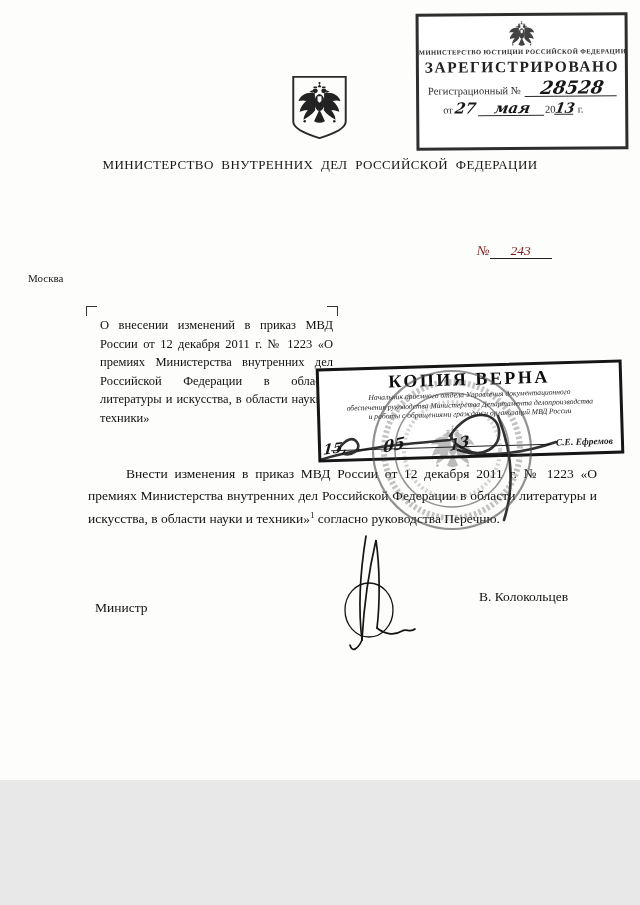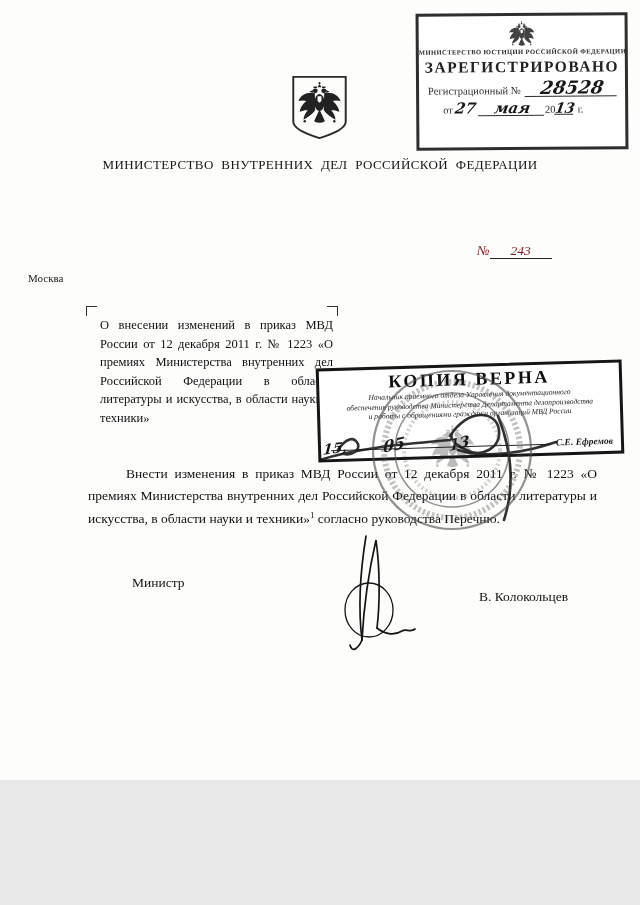--- a/index.html
+++ b/index.html
@@ -69,21 +69,21 @@
   .flourish{position:absolute;left:300px;top:398px;z-index:4;}
   .signature-svg{position:absolute;left:322px;top:528px;z-index:2;}
   
   .body-par{
     position:absolute;left:88px;top:449px;width:509px;
     font-size:13.5px;line-height:22.5px;text-align:justify;color:#121212;
   }
   .body-par .indent{display:inline-block;width:38px;}
   sup{font-size:9px;vertical-align:5px;line-height:0;}
   
-  .sig-post{position:absolute;left:95px;top:572px;font-size:13.5px;line-height:21px;color:#131313;margin-left:37px;}
+  .sig-post{position:absolute;left:95px;top:597px;font-size:13.5px;line-height:21px;color:#131313;}
   .sig-name{position:absolute;left:479px;top:589px;font-size:13.5px;color:#131313;}
   
   .footnote-rule{position:absolute;left:92px;top:843px;width:152px;border-top:1.6px solid #2a2a2a;}
   .footnote{position:absolute;left:92px;top:849px;font-size:11px;color:#161616;font-weight:500;}
 </style>
 </head>
 <body>
 
 <svg width="0" height="0" style="position:absolute" aria-hidden="true">
   <defs>

